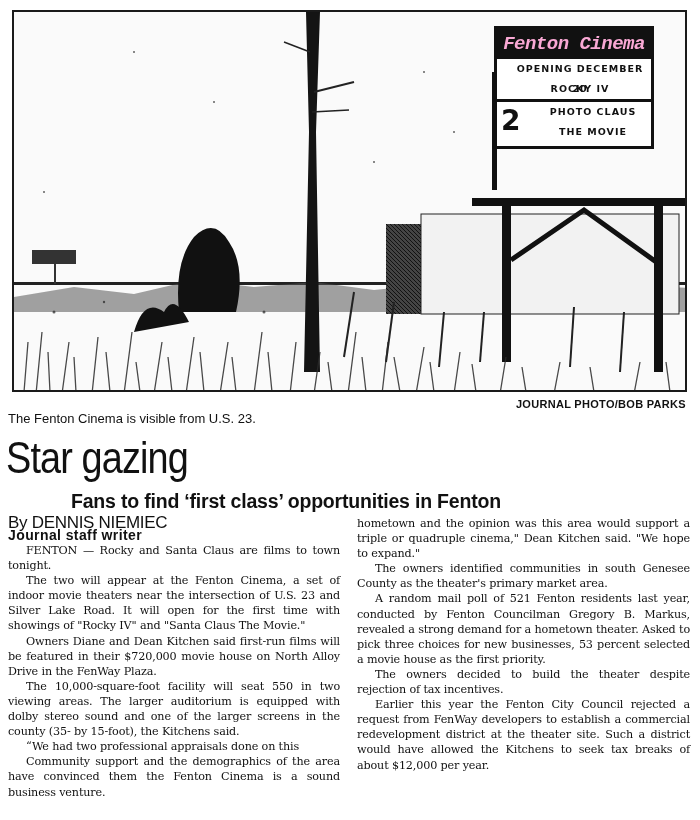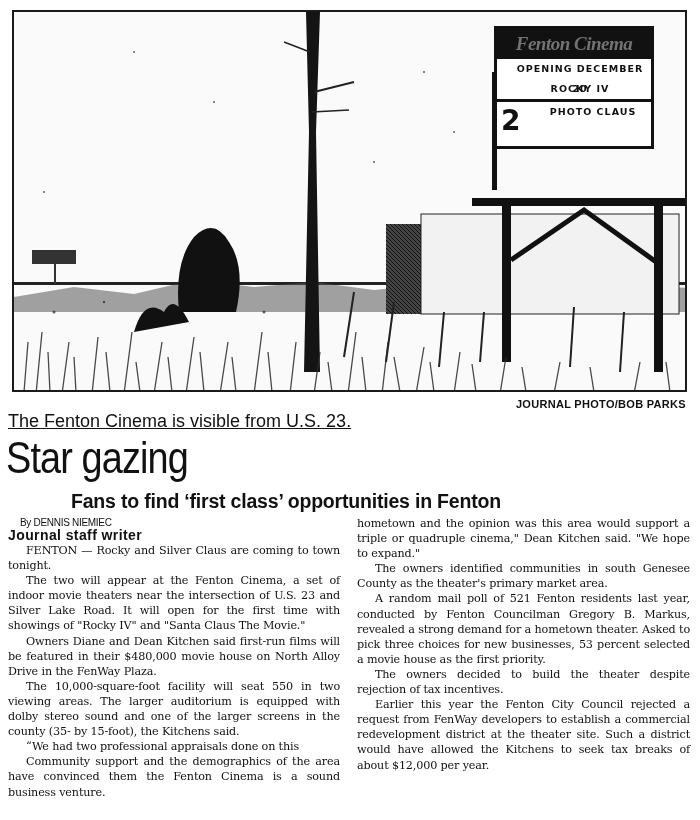--- a/index.html
+++ b/index.html
@@ -2,33 +2,33 @@
 <html><head>
 <meta charset="utf-8">
 <style>
   html, body { margin: 0; padding: 0; background: #ffffff; }
   body { width: 700px; height: 820px; position: relative; overflow: hidden; color: #111; font-family: "DejaVu Serif", serif; }
 
   .photo { position: absolute; left: 12px; top: 10px; width: 675px; height: 382px; border: 2px solid #1a1a1a; box-sizing: border-box; overflow: hidden; background: #fafafa; }
   .photo svg { position: absolute; left: 0; top: 0; }
 
   .sign { position: absolute; left: 492px; top: 25px; width: 160px; height: 123px; background: #fff; border: 3px solid #111; box-sizing: border-box; }
-  .sign-title { background: #111; color: #737373; font-family: Liberation Serif, serif; font-style: italic; font-weight: bold; font-size: 19px; text-align: center; height: 30px; line-height: 30px; letter-spacing: -0.5px; }
+  .sign-title { background: #111; color: #f9a8d4; font-family: Liberation Mono, monospace; font-style: italic; font-weight: bold; font-size: 19px; text-align: center; height: 30px; line-height: 30px; letter-spacing: -0.5px; }
   .sign-line { font-family: "DejaVu Sans", sans-serif; font-weight: bold; font-size: 9.5px; text-align: center; letter-spacing: 1px; height: 20px; line-height: 20px; padding-left: 12px; }
   .sign-divider { border-top: 3px solid #111; }
   .sign-lower { position: relative; padding-left: 26px; }
   .sign-num { position: absolute; left: 4px; top: 4px; font-family: "DejaVu Sans", sans-serif; font-weight: bold; font-size: 28px; line-height: 30px; }
 
   .credit { position: absolute; right: 14px; top: 398px; font-family: Liberation Sans, sans-serif; font-weight: bold; font-size: 11px; letter-spacing: 0.3px; }
-  .caption { position: absolute; left: 8px; top: 411px; font-family: "Liberation Sans", sans-serif; font-size: 18px; text-decoration: underline; }
+  .caption { position: absolute; left: 8px; top: 411px; font-family: "Liberation Sans", sans-serif; font-size: 13px; }
   .headline { position: absolute; left: 6px; top: 430px; font-family: "Liberation Sans", sans-serif; font-weight: normal; font-size: 44px; line-height: 56px; letter-spacing: -1px; transform: scaleX(0.86); transform-origin: left top; }
   .deck { position: absolute; left: 67px; top: 484px; font-family: "Liberation Sans", sans-serif; font-weight: bold; font-size: 19.5px; line-height: 26px; letter-spacing: -0.2px; }
 
   .byline { position: absolute; left: 8px; top: 516px; }
-  .byline-name { font-family: "Liberation Sans", sans-serif; font-size: 10px; line-height: 14px; letter-spacing: -0.3px; margin-left: 12px; }
+  .byline-name { font-family: "Liberation Sans", sans-serif; font-size: 17px; line-height: 14px; letter-spacing: -0.3px; }
   .byline-role { font-family: "Liberation Sans", sans-serif; font-weight: bold; font-size: 14px; line-height: 11px; letter-spacing: 0.4px; }
 
   .col { position: absolute; font-family: "DejaVu Serif", serif; font-size: 11.2px; line-height: 15.1px; text-align: justify; letter-spacing: -0.15px; }
   .col p { margin: 0; text-indent: 18px; }
   .col p.noindent { text-indent: 0; }
   .col-left { left: 8px; top: 543px; width: 332px; }
   .col-right { left: 357px; top: 516px; width: 333px; }
 </style>
 </head>
 <body>
@@ -92,39 +92,40 @@
   </svg>
 
   <div class="sign" style="left:480px;top:14px;">
     <div class="sign-title">Fenton Cinema</div>
     <div class="sign-line">OPENING DECEMBER 20</div>
     <div class="sign-line">ROCKY IV</div>
     <div class="sign-divider"></div>
     <div class="sign-lower">
       <span class="sign-num">2</span>
       <div class="sign-line">PHOTO CLAUS</div>
+      <div class="sign-line">THE MOVIE</div>
     </div>
   </div>
 </div>
 
 <div class="credit">JOURNAL PHOTO/BOB PARKS</div>
 <div class="caption">The Fenton Cinema is visible from U.S. 23.</div>
 
 <h1 class="headline" style="margin:0;">Star gazing</h1>
 <h2 class="deck" style="margin:4px;">Fans to find ‘first class’ opportunities in Fenton</h2>
 
 <div class="byline">
   <div class="byline-name">By DENNIS NIEMIEC</div>
   <div class="byline-role">Journal staff writer</div>
 </div>
 
 <div class="col col-left">
-  <p>FENTON — Rocky and Silver Claus are coming to town tonight.</p>
+  <p>FENTON — Rocky and Santa Claus are films to town tonight.</p>
   <p>The two will appear at the Fenton Cinema, a set of indoor movie theaters near the intersection of U.S. 23 and Silver Lake Road. It will open for the first time with showings of "Rocky IV" and "Santa Claus The Movie."</p>
-  <p>Owners Diane and Dean Kitchen said first-run films will be featured in their $480,000 movie house on North Alloy Drive in the FenWay Plaza.</p>
+  <p>Owners Diane and Dean Kitchen said first-run films will be featured in their $720,000 movie house on North Alloy Drive in the FenWay Plaza.</p>
   <p>The 10,000-square-foot facility will seat 550 in two viewing areas. The larger auditorium is equipped with dolby stereo sound and one of the larger screens in the county (35- by 15-foot), the Kitchens said.</p>
   <p>“We had two professional appraisals done on this</p>
   <p>Community support and the demographics of the area have convinced them the Fenton Cinema is a sound business venture.</p>
 </div>
 
 <div class="col col-right">
   <p class="noindent">hometown and the opinion was this area would support a triple or quadruple cinema," Dean Kitchen said. "We hope to expand."</p>
   <p>The owners identified communities in south Genesee County as the theater's primary market area.</p>
   <p>A random mail poll of 521 Fenton residents last year, conducted by Fenton Councilman Gregory B. Markus, revealed a strong demand for a hometown theater. Asked to pick three choices for new businesses, 53 percent selected a movie house as the first priority.</p>
   <p>The owners decided to build the theater despite rejection of tax incentives.</p>

